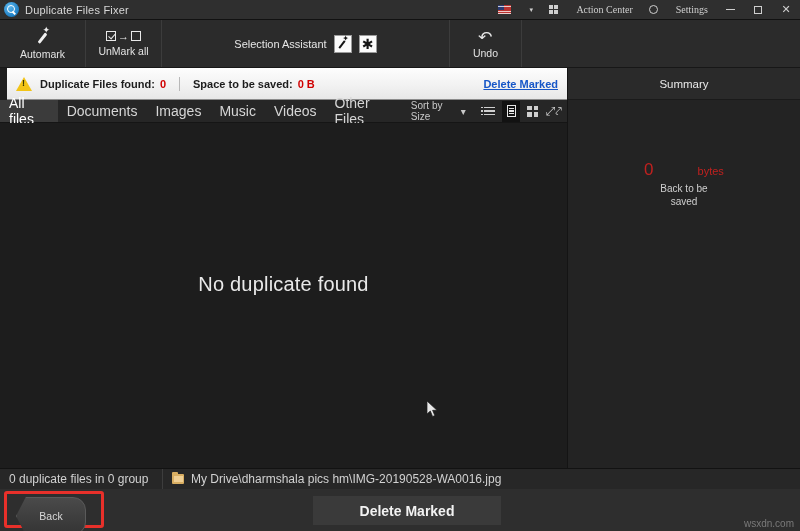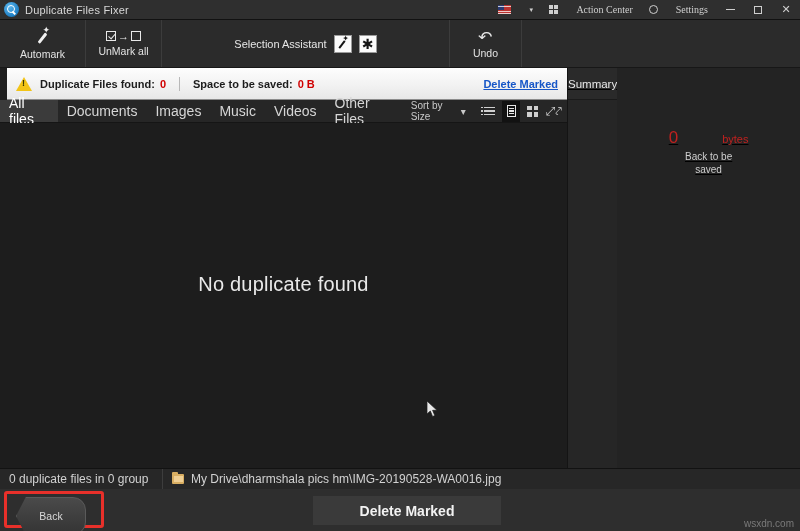--- a/index.html
+++ b/index.html
@@ -257,23 +257,22 @@
   }
   .cursor {
     position: absolute; left: 427px; top: 278px;
     width: 0; height: 0; pointer-events: none;
   }
   .cursor svg { display: block; }
 
   
   .right {
     flex: 1; background: #262626;
-    display: flex; flex-direction: row;
+    display: flex; flex-direction: column;
     border-left: 1px solid #141414;
-    text-decoration: underline;
   }
   .summary-head {
     height: 32px; flex: 0 0 32px;
     display: flex; align-items: center; justify-content: center;
     font-size: 11.5px; color: #e8e8e8;
     background: #2a2a2a;
     border-bottom: 1px solid #1a1a1a;
   }
   .summary-body {
     flex: 1; display: flex; flex-direction: column;

